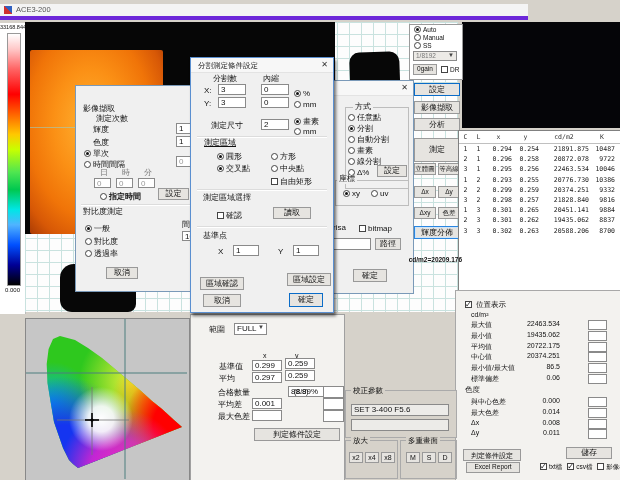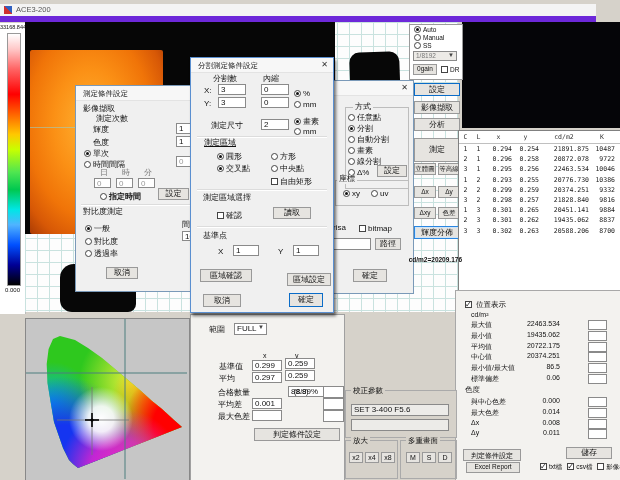--- a/index.html
+++ b/index.html
@@ -55,21 +55,21 @@
   .sv{position:absolute;right:60px;top:1px;font-size:7px;}
   .sbox{position:absolute;right:13px;top:1px;width:17px;height:8px;background:#fff;border:1px solid #8a8a8a;}
   .mi{display:inline-block;margin:0 6px 0 5px;font-size:8px;color:#222;}
   .legend{position:absolute;background:#d6d2ca;padding:0 2px;font-size:7.5px;}
 </style>
 </head>
 <body>
 
 <div id="app">
 
-  <div class="abs" style="left:0;top:4px;width:596px;height:12px;background:#f4f4f4;border-bottom:6px solid #6d28d9;">
+  <div class="abs" style="left:0;top:4px;width:528px;height:12px;background:#f4f4f4;border-bottom:4px solid #6d28d9;">
     <span class="abs" style="left:4px;top:2px;width:8px;height:8px;background:
           linear-gradient(45deg,#d03030 50%,#3060c0 50%);"></span>
     <span class="lbl" style="left:16px;top:2px;font-size:7.5px;color:#555;">ACE3-200</span>
   </div>
 
 
   <div class="abs" style="left:0;top:23px;width:25px;height:291px;background:#fff;border-right:1px solid #bbb;">
     <span class="lbl" style="left:0px;top:1px;font-size:5.5px;">33168.844</span>
     <div class="abs" style="left:7px;top:10px;width:12px;height:251px;border:1px solid #999;background:
          linear-gradient(#ffffff 0%,#ffc8c8 6%,#ff6464 14%,#ff0000 24%,#ff6400 32%,#ffc800 40%,
@@ -363,23 +363,20 @@
   <div class="fld" style="left:351px;top:404px;width:98px;height:12px;background:#ecebe8;">SET 3-400 F5.6</div>
   <div class="fld" style="left:351px;top:419px;width:98px;height:12px;background:#ecebe8;"></div>
   <div class="gbox" style="left:345px;top:440px;width:51px;height:37px;border-color:#aaa;"></div>
   <span class="legend" style="left:351px;top:436px;">放大</span>
   <div class="abs" style="left:349px;top:452px;"><button class="btn xs">x2</button><button class="btn xs">x4</button><button class="btn xs">x8</button></div>
   <div class="gbox" style="left:400px;top:440px;width:55px;height:37px;border-color:#aaa;"></div>
   <span class="legend" style="left:406px;top:436px;">多重畫面</span>
   <div class="abs" style="left:406px;top:452px;"><button class="btn xs">M</button><button class="btn xs">S</button><button class="btn xs">D</button></div>
 
   <div class="dlg" style="left:75px;top:85px;width:150px;height:205px;z-index:10;">
-    <div class="tbar">
-      <span class="ttl">測定條件設定</span>
-      </div>
     <span class="lbl" style="left:7px;top:19px;">影像擷取</span>
     <span class="lbl" style="left:20px;top:29px;">測定次數</span>
     <span class="lbl" style="left:17px;top:40px;">輝度</span>
     <input class="fld" style="left: 100px; top: 37px; width: 28px; height: 11px;" value="1">
     <span class="lbl" style="left:17px;top:53px;">色度</span>
     <input class="fld" style="left: 100px; top: 50px; width: 28px; height: 11px;" value="1">
     <div class="abs" style="left:8px;top:62px;">
       <span class="rd on"></span><span>單次</span></div>
     <div class="abs" style="left:8px;top:73px;">
       <span class="rd"></span><span>時間間隔</span></div>
@@ -478,19 +475,19 @@
     <span class="lbl" style="left:12px;top:136px;">測定區域選擇</span>
     <div class="abs" style="left:26px;top:152px;">
       <span class="cb"></span><span>確認</span></div>
     <button class="btn" style="left:82px;top:149px;width:38px;height:12px;">讀取</button>
     <div class="sep" style="left:6px;right:6px;top:168px;"></div>
     <span class="lbl" style="left:12px;top:174px;">基準点</span>
     <span class="lbl" style="left:27px;top:190px;">X</span>
     <input class="fld" style="left: 42px; top: 187px; width: 26px; height: 11px;" value="1">
     <span class="lbl" style="left:87px;top:190px;">Y</span>
     <input class="fld" style="left: 102px; top: 187px; width: 26px; height: 11px;" value="1">
-    <button class="btn" style="left:9px;top:211px;width:52px;height:13px;">區域確認</button>
+    <button class="btn" style="left:9px;top:219px;width:44px;height:13px;">區域確認</button>
     <button class="btn" style="left:96px;top:215px;width:44px;height:13px;">區域設定</button>
     <button class="btn" style="left:12px;top:236px;width:38px;height:13px;">取消</button>
     <button class="btn default" style="left:98px;top:235px;width:34px;height:14px;">確定</button>
   </div>
 
 </div>
 
 </body></html>

